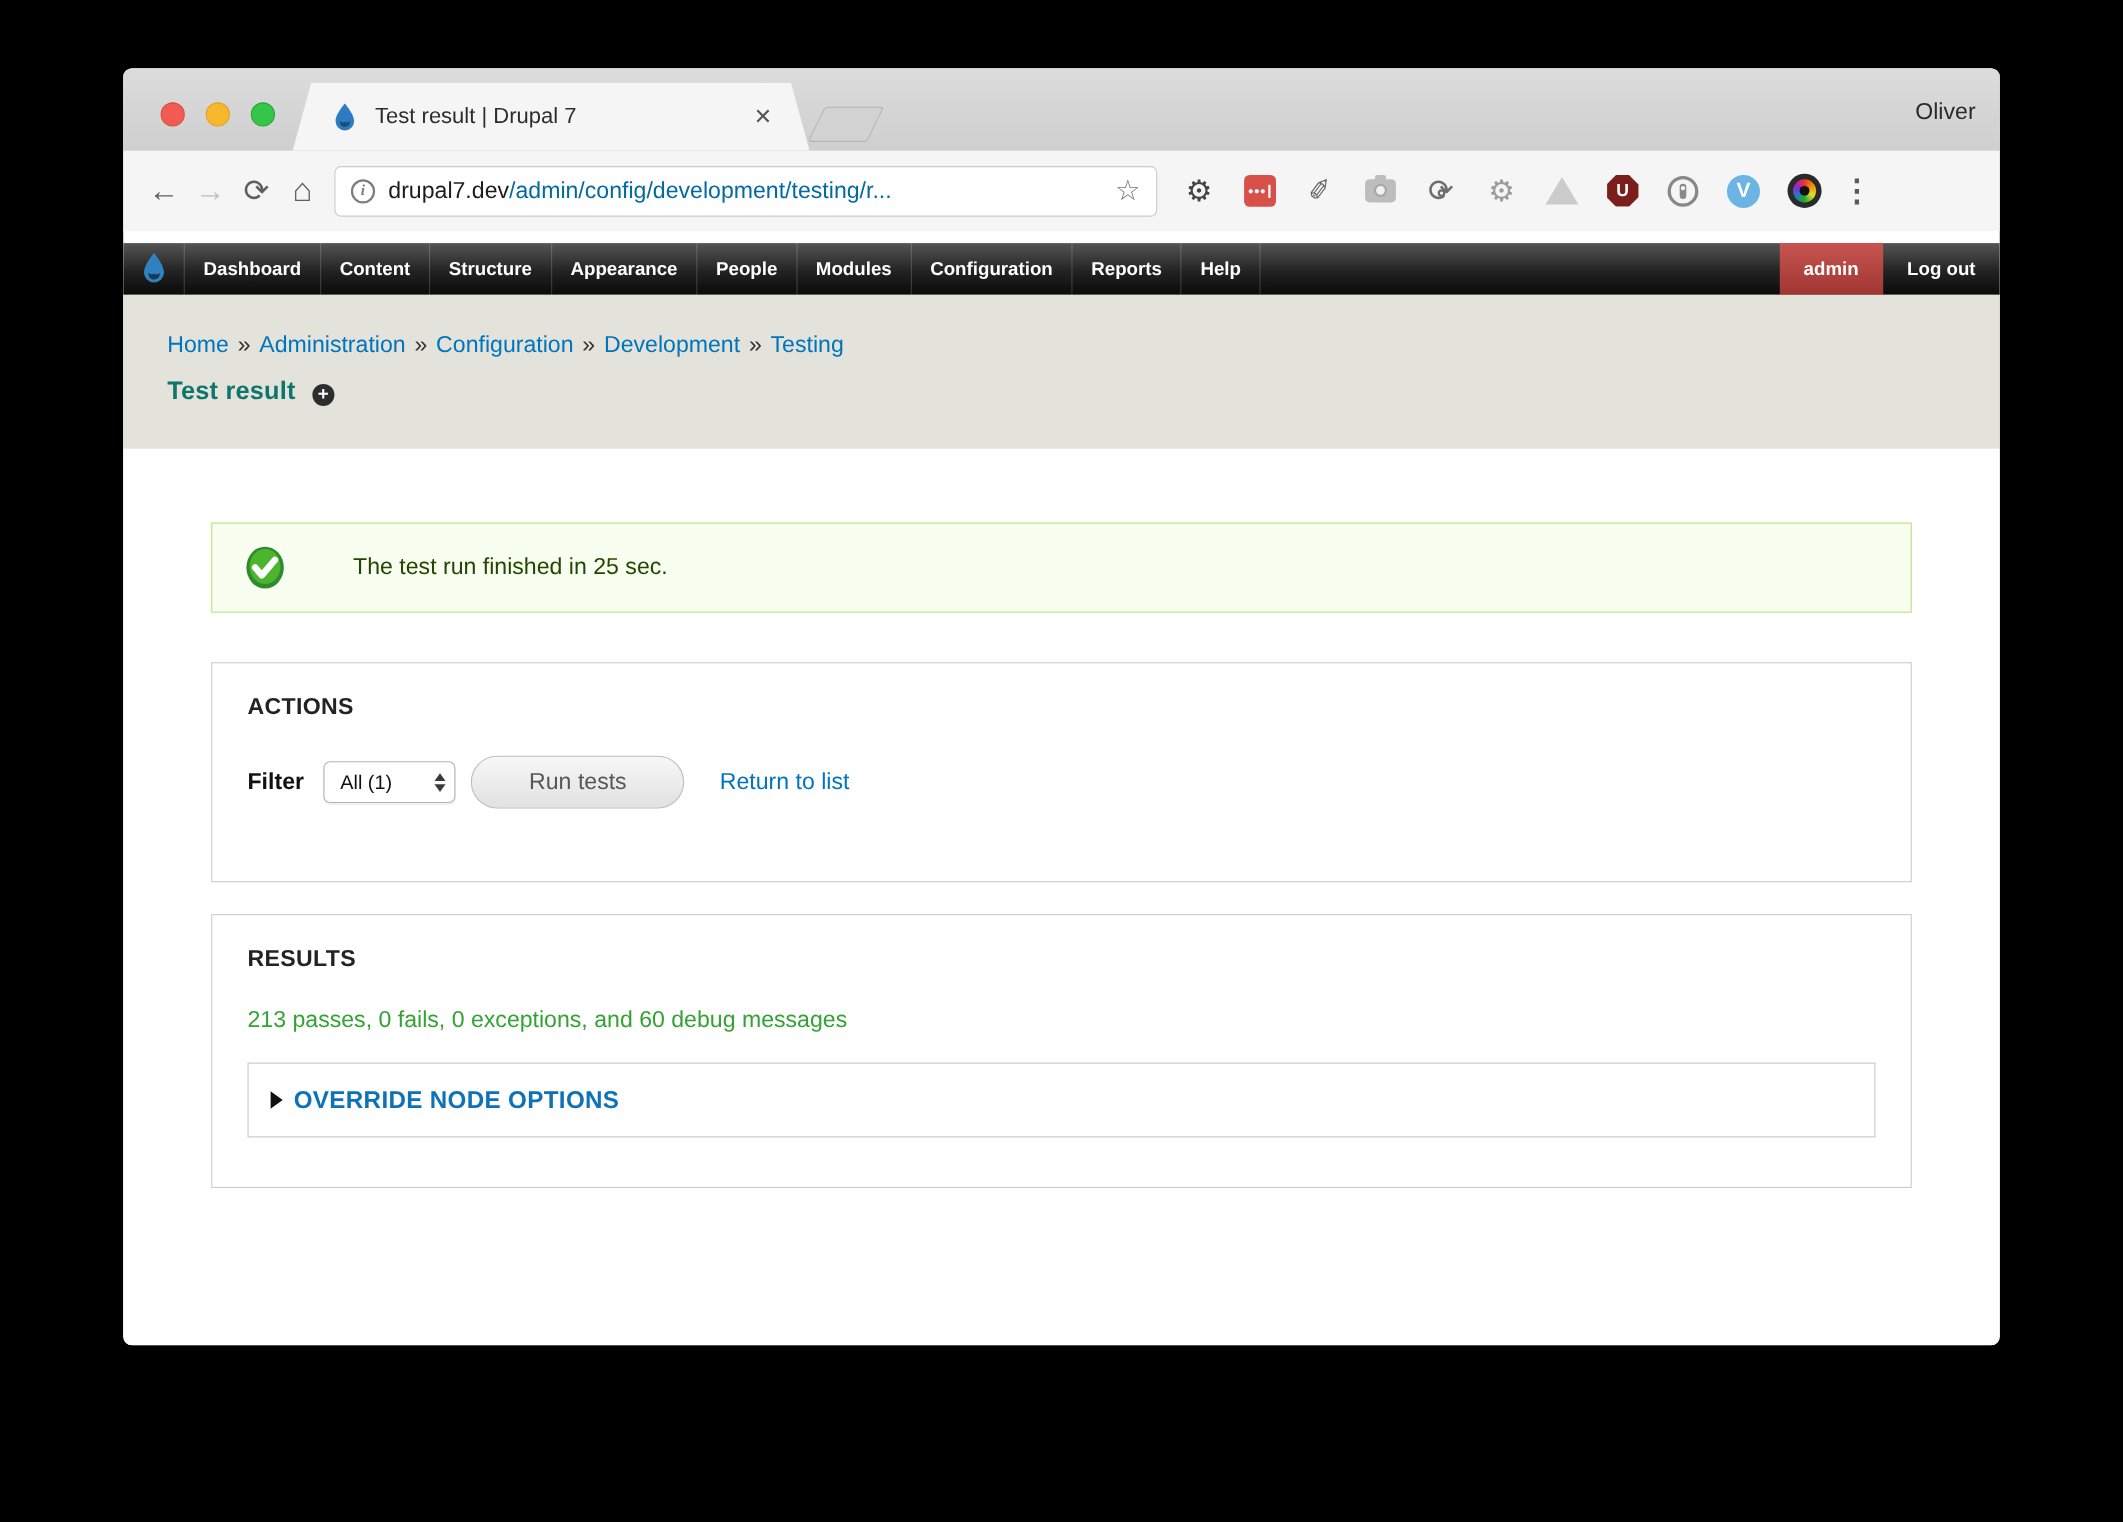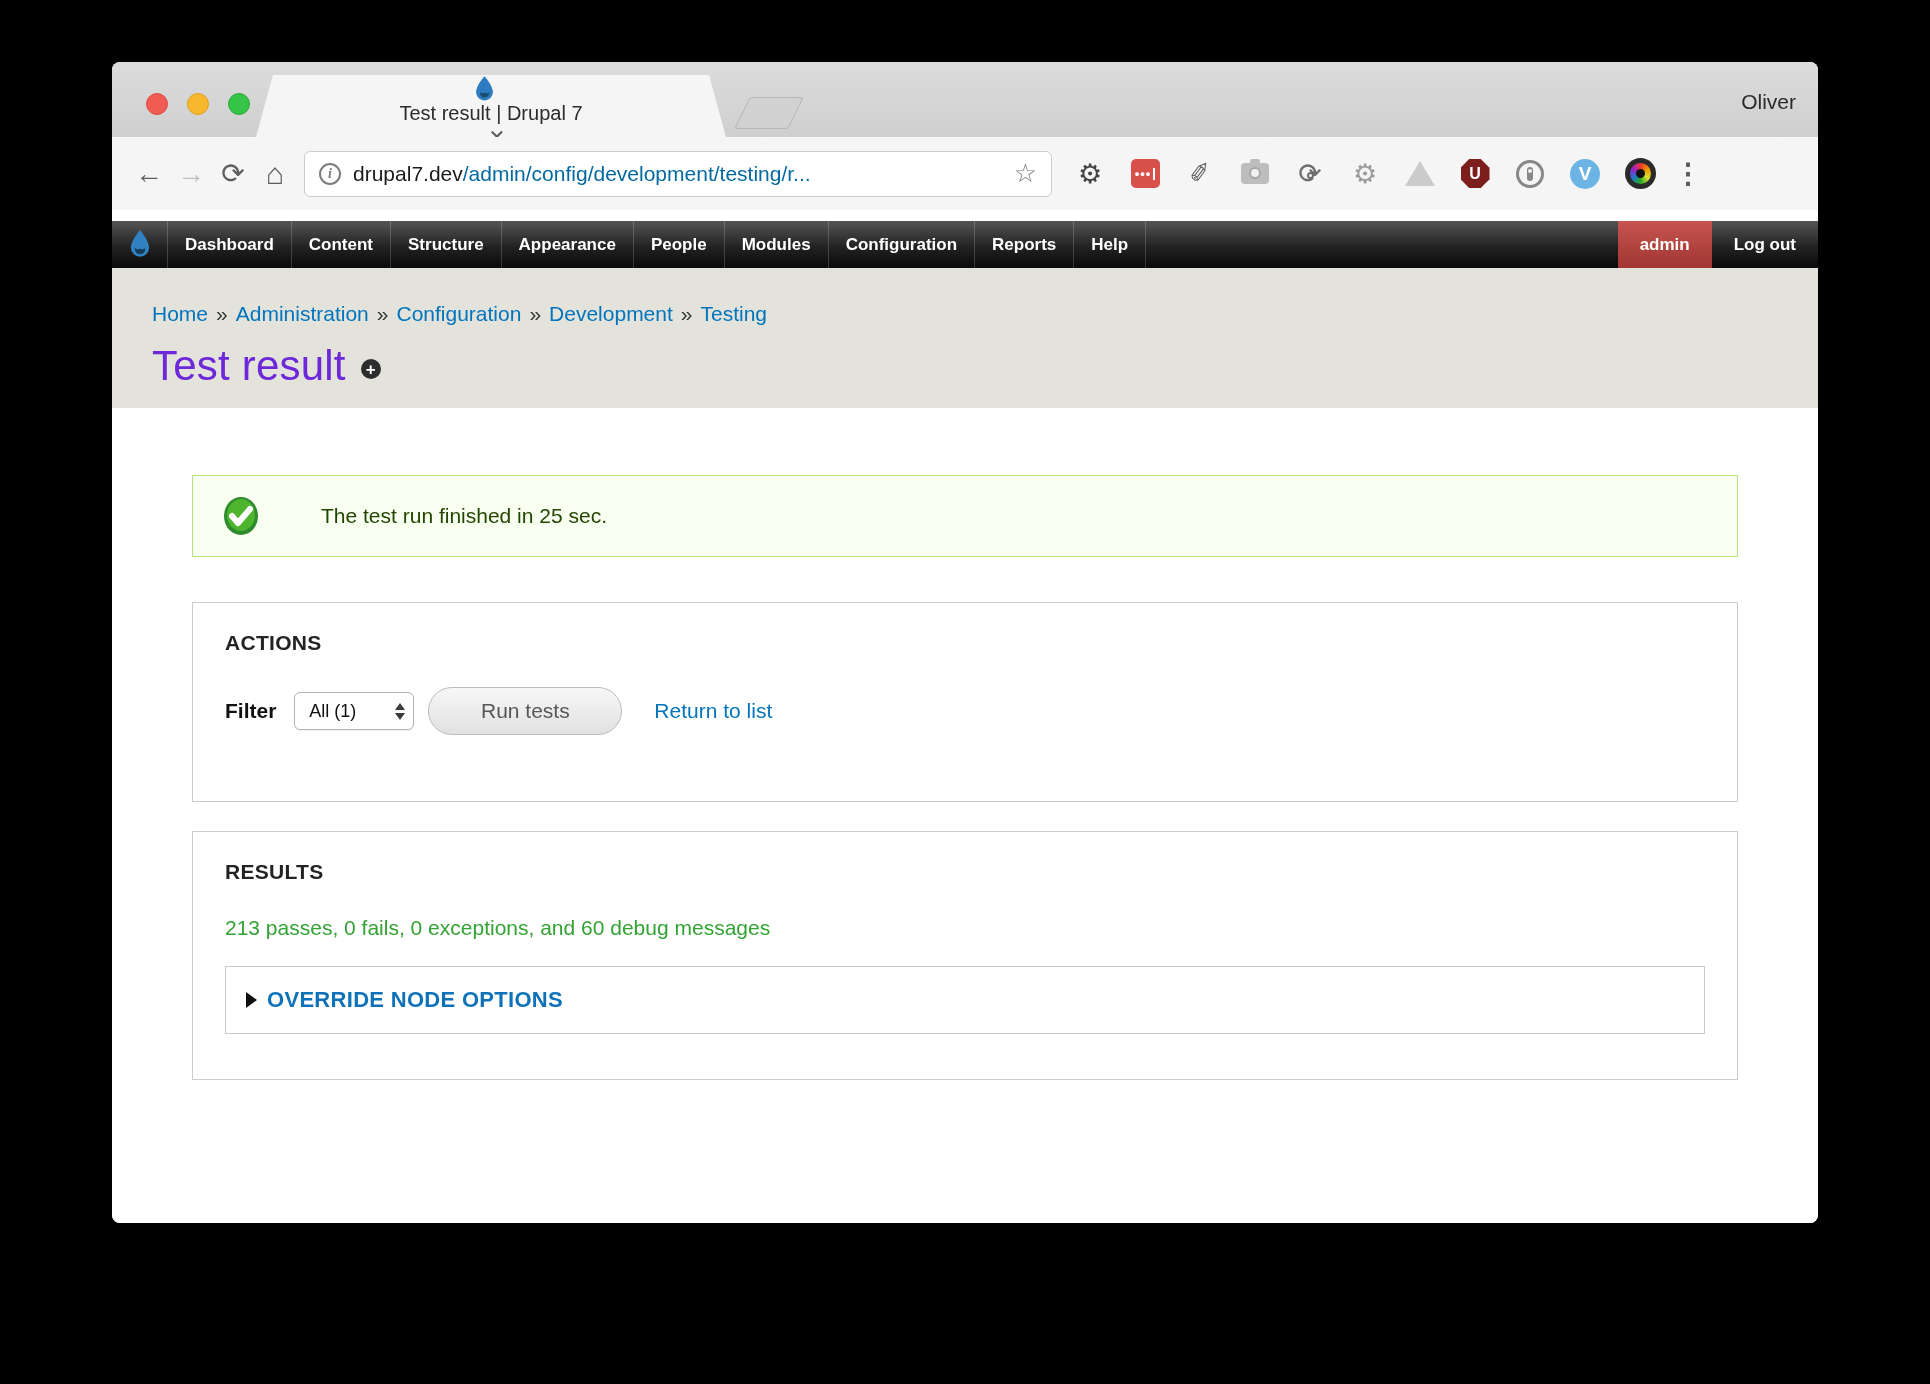--- a/index.html
+++ b/index.html
@@ -8,23 +8,23 @@
   .window { position:absolute; left:112px; top:62px; width:1706px; height:1161px;
             border-radius:8px; overflow:hidden; background:#fff; display:flex; flex-direction:column; }
 
   
   .titlebar { height:75px; background:linear-gradient(#dcdcdc,#cfcfcf); position:relative; flex:none; }
   .traffic { position:absolute; left:34px; top:31px; display:flex; gap:19px; }
   .light { width:22px; height:22px; border-radius:50%; }
   .light.red    { background:#f15b51; border:1px solid #dd4b41; }
   .light.yellow { background:#f8b82e; border:1px solid #dfa023; }
   .light.green  { background:#35c649; border:1px solid #26a834; }
-  .tab { position:absolute; left:144px; top:13px; width:470px; height:62px; background:#f5f5f5;
+  .tab { position:absolute; left:154px; top:13px; width:470px; height:62px; background:#f5f5f5;
          clip-path:polygon(0 100%, 17px 0, calc(100% - 17px) 0, 100% 100%);
-         display:flex; align-items:center; padding:0 34px;flex-direction:column; }
+         display:flex; align-items:center; padding:0 34px; }
   .tab-favicon { width:27px; height:27px; flex:none; margin-right:14px; }
   .tab-title { font-size:20px; color:#2c2c2c; white-space:nowrap; flex:1; }
   .tab-close { font-size:20px; color:#555; margin-left:12px; cursor:default; }
   .newtab { position:absolute; left:630px; top:35px; width:54px; height:32px;
             background:#d2d2d2; border:1.5px solid #b5b5b5; border-radius:3px; transform:skewX(-26deg); }
   .profile-name { position:absolute; right:22px; top:28px; font-size:21px; color:#2b2b2b; }
 
   
   .navbar { height:73px; background:#f5f5f5; display:flex; align-items:center; padding:0 16px; flex:none; }
   .nav-btn { width:42px; font-size:28px; color:#5f5f5f; text-align:center; flex:none; line-height:1; }
@@ -76,21 +76,21 @@
   .d-admin { display:flex; align-items:center; padding:0 22px; color:#fff; font-size:17px; font-weight:bold;
              background:linear-gradient(#c75450,#a03632); }
   .d-logout { display:flex; align-items:center; padding:0 22px; color:#fff; font-size:17px; font-weight:bold; }
 
   
   .page-header { height:140px; flex:none; background:#e3e3db; padding:34px 0 0 40px; }
   .breadcrumb { font-size:21px; color:#3a3a3a; }
   .breadcrumb a { color:#0074bd; text-decoration:none; }
   .crumb-sep { margin:0 8px; color:#333; }
   .title-row { margin-top:16px; display:flex; align-items:center; }
-  .page-title { font-size:42px; font-weight:normal; color:#6d28d9; letter-spacing:.2px; }
+  .page-title { font-size:23px; font-weight:bold; color:#0f766e; letter-spacing:.2px; }
   .add-shortcut { width:20px; height:20px; margin-left:15px; margin-top:6px; border-radius:50%; background:#2d2d2d;
                   color:#fff; font-size:17px; font-weight:bold; display:flex; align-items:center; justify-content:center; line-height:1; }
 
   
   .content { flex:1; background:#fff; padding:67px 80px 0 80px; }
   .status-box { height:82px; border:1px solid #bbe27a; background:#f8fff0; display:flex; align-items:center; padding:0 28px; }
   .status-icon { width:40px; height:40px; flex:none; }
   .status-text { margin-left:60px; font-size:21px; color:#234600; }
 
   fieldset.box { border:1px solid #ccc; padding:28px 32px; }

